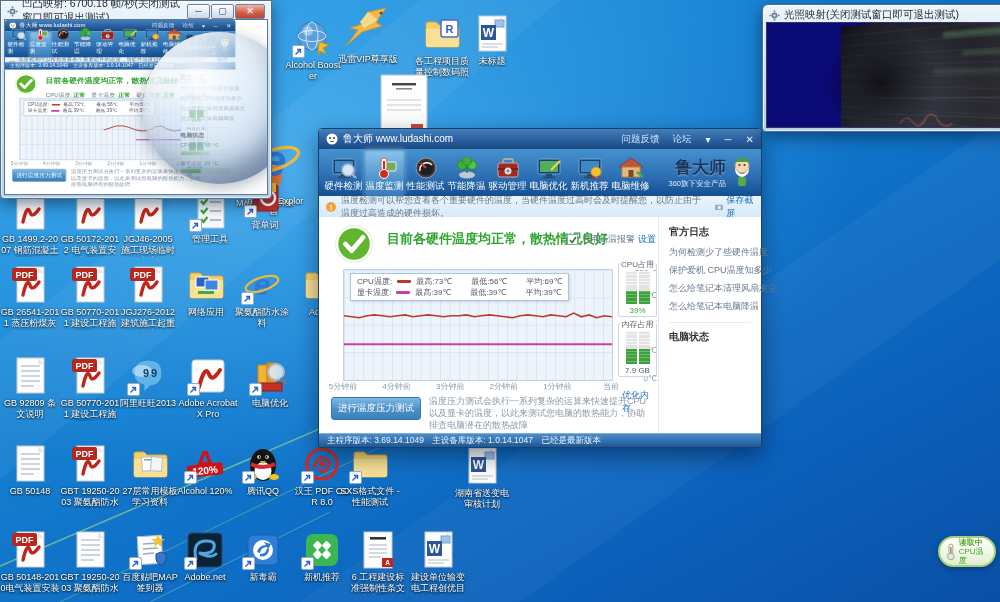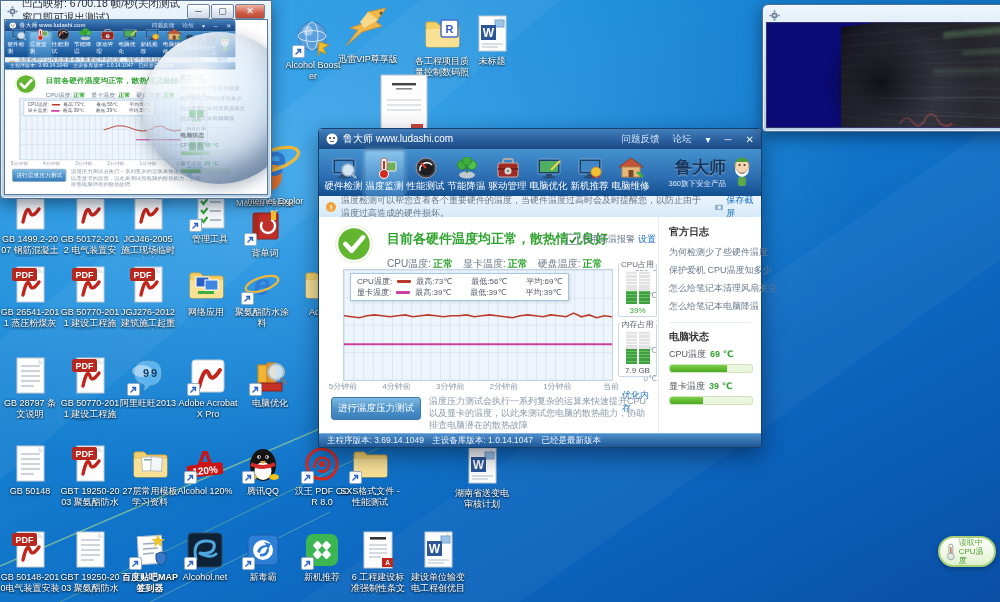--- a/index.html
+++ b/index.html
@@ -126,21 +126,21 @@
   .plight{position:absolute;inset:0;background:radial-gradient(circle at 22% 58%, rgba(200,210,255,.28), transparent 52%);}
   .pshadow{position:absolute;left:54px;top:6px;width:120px;height:110px;border-radius:50%;
     background:radial-gradient(circle, rgba(0,0,0,.75), rgba(0,0,0,0) 70%);}
 
   
   #widget{position:absolute;left:938px;top:536px;width:58px;height:31px;z-index:7;
     border:2px solid #a6cf78;border-radius:16px;cursor:pointer;
     background:linear-gradient(#ffffff,#eef7e2 60%,#dff0cc);
     box-shadow:0 2px 5px rgba(0,20,40,.35);display:flex;align-items:center;padding:0 3px;box-sizing:border-box;}
   #widget .wtxt{font-size:8px;line-height:9px;color:#4a9e2f;}
-  #widget .wtxt .l1{color:#58aa30;font-weight:normal;}
+  #widget .wtxt .l1{color:#58aa30;font-weight:bold;}
 
   svg{display:block;}
 </style>
 </head>
 <body>
 
 <div class="desktop">
   <svg class="streaks" width="1000" height="602">
     <polygon points="0,340 420,0 560,0 0,480" fill="rgba(255,255,255,0.05)"></polygon>
     <polygon points="300,602 1000,120 1000,260 520,602" fill="rgba(255,255,255,0.04)"></polygon>
@@ -286,21 +286,21 @@
           </g>
         </svg>
         <span class="sc">
           <svg width="9" height="9" viewBox="0 0 9 9">
             <path d="M1.5 7.5 L6 3 M3 2.5 L6.5 2.5 L6.5 6" stroke="#2a62c8" stroke-width="1.4" fill="none"></path>
           </svg>
         </span>
       </div>
       <div class="lbl">管理工具</div>
     </div>
-    <div class="icon" style="left: 235px; top: 200px;">
+    <div class="icon" style="left: 235px; top: 172px;">
       <div class="ig">
         <svg width="40" height="40" viewBox="0 0 40 40">
           <rect x="8" y="7" width="25" height="26" rx="2" fill="#c03028" stroke="#8e201a"></rect>
           <rect x="8" y="7" width="6" height="26" fill="#a82820"></rect>
           <circle cx="23" cy="20" r="7" fill="none" stroke="#fff" stroke-width="2.4" stroke-dasharray="26 10"></circle>
           <rect x="26" y="5" width="5" height="9" fill="#f2c22e"></rect>
         </svg>
         <span class="sc">
           <svg width="9" height="9" viewBox="0 0 9 9">
             <path d="M1.5 7.5 L6 3 M3 2.5 L6.5 2.5 L6.5 6" stroke="#2a62c8" stroke-width="1.4" fill="none"></path>
@@ -387,21 +387,21 @@
           <polygon points="28,2 34,8 28,8" fill="#e4e8ec"></polygon>
           <g stroke="#b9c2cc" stroke-width="1.4">
             <line x1="11" y1="10" x2="30" y2="10"></line>
             <line x1="11" y1="15" x2="30" y2="15"></line>
             <line x1="11" y1="20" x2="30" y2="20"></line>
             <line x1="11" y1="25" x2="30" y2="25"></line>
             <line x1="11" y1="30" x2="24" y2="30"></line>
           </g>
         </svg>
       </div>
-      <div class="lbl">GB 28797 条文说明</div>
+      <div class="lbl">GB 92809 条文说明</div>
     </div>
     <div class="icon" style="left: 60px; top: 350px;">
       <div class="ig">
         <svg width="40" height="40" viewBox="0 0 40 40">
           <rect x="7" y="2" width="27" height="35" fill="#fdfdfd" stroke="#c6ccd2"></rect>
           <polygon points="28,2 34,8 28,8" fill="#e4e8ec"></polygon>
           <path d="M13 30 Q17 12 20 20 Q22 27 29 17" stroke="#c1261c" stroke-width="3.4" fill="none" stroke-linecap="round"></path>
           <rect x="2" y="3" width="25" height="13" rx="2" fill="#b6281e"></rect>
           <text x="14.5" y="13" font-size="9" font-weight="bold" fill="#fff" text-anchor="middle">PDF</text>
         </svg>
@@ -598,21 +598,21 @@
             <line x1="11" y1="10" x2="30" y2="10"></line>
             <line x1="11" y1="15" x2="30" y2="15"></line>
             <line x1="11" y1="20" x2="30" y2="20"></line>
             <line x1="11" y1="25" x2="30" y2="25"></line>
             <line x1="11" y1="30" x2="24" y2="30"></line>
           </g>
         </svg>
       </div>
       <div class="lbl">GBT 19250-2003 聚氨酯防水涂料</div>
     </div>
-    <div class="icon" style="left: 120px; top: 524px; font-weight: bold;">
+    <div class="icon" style="left: 120px; top: 524px;">
       <div class="ig">
         <svg width="40" height="40" viewBox="0 0 40 40">
           <rect x="8" y="6" width="24" height="28" fill="#fdfdfd" stroke="#b9c2cc" transform="rotate(-3 20 20)"></rect>
           <g stroke="#9ab" stroke-width="1.4">
             <line x1="13" y1="14" x2="28" y2="13"></line>
             <line x1="13" y1="19" x2="28" y2="18"></line>
             <line x1="13" y1="24" x2="24" y2="23"></line>
           </g>
           <polygon points="28,4 30,9 35,9 31,12 32,17 28,14 24,17 25,12 21,9 26,9" fill="#f2c22e"></polygon>
           <path d="M26 24 l5 -2 5 2 v5 q0 4 -5 6 q-5 -2 -5 -6 z" fill="#3a78c8" stroke="#1e4f8a"></path>
@@ -630,21 +630,21 @@
         <svg width="40" height="40" viewBox="0 0 40 40">
           <rect x="3" y="3" width="34" height="34" rx="4" fill="#0d2236" stroke="#2a4a66"></rect>
           <path d="M11 29 Q7 12 20 11 Q31 10 29 18 Q27 25 14 23 Q26 29 31 24" stroke="#4fa8e0" stroke-width="3" fill="none" stroke-linecap="round"></path>
         </svg>
         <span class="sc">
           <svg width="9" height="9" viewBox="0 0 9 9">
             <path d="M1.5 7.5 L6 3 M3 2.5 L6.5 2.5 L6.5 6" stroke="#2a62c8" stroke-width="1.4" fill="none"></path>
           </svg>
         </span>
       </div>
-      <div class="lbl">Alcohol.net</div>
+      <div class="lbl">Adobe.net</div>
     </div>
     <div class="icon" style="left: 233px; top: 524px;">
       <div class="ig">
         <svg width="40" height="40" viewBox="0 0 40 40">
           <rect x="5" y="5" width="30" height="30" rx="5" fill="#2d7fd6" stroke="#1b5cb0"></rect>
           <circle cx="20" cy="20" r="10" fill="#fff"></circle>
           <path d="M14 22 Q16 15 23 15 L21 12 L28 14 L25 20 L24 17 Q18 17 17 23 Z" fill="#2d7fd6"></path>
           <path d="M25 19 Q24 26 17 25" stroke="#2d7fd6" stroke-width="2.6" fill="none"></path>
         </svg>
         <span class="sc">
@@ -860,21 +860,20 @@
   <div class="lw-body">
     <div class="lw-left">
       <span class="checkmark">
         <svg width="42" height="42" viewBox="0 0 44 44">
             <circle cx="22" cy="22" r="20" fill="#e9f5dc"></circle>
             <circle cx="22" cy="22" r="17.5" fill="#62b52e" stroke="#fff" stroke-width="2"></circle>
             <path d="M13 22 l6.5 7 l12 -14" stroke="#fff" stroke-width="5" fill="none" stroke-linecap="round" stroke-linejoin="round"></path>
           </svg>
       </span>
       <div class="h1">目前各硬件温度均正常，散热情况良好</div>
-      <div class="trow" id="trow"><span>CPU温度:</span><b>正常</b><span>显卡温度:</span><b>正常</b><span>硬盘温度:</span><b>正常</b></div>
       <div class="alarm">
         <span class="cb">
           <svg width="8" height="8" viewBox="0 0 8 8">
               <path d="M1 4 l2.2 2.5 L7 1" stroke="#2a7d2a" stroke-width="1.6" fill="none"></path>
             </svg>
         </span>
         <span>启用高温报警</span>
         <span class="set">设置</span>
       </div>
 
@@ -939,30 +938,20 @@
     <div class="lw-side">
       <div class="side-h">官方日志</div>
       <div id="loglist">
           <div class="side-log">为何检测少了些硬件温度</div>
           <div class="side-log">保护爱机 CPU温度知多少</div>
           <div class="side-log">怎么给笔记本清理风扇灰尘</div>
           <div class="side-log">怎么给笔记本电脑降温</div>
         </div>
       <div class="side-sep"></div>
       <div class="side-h">电脑状态</div>
-      <div id="sidetemps">
-          <div class="stemp"><span class="sl">CPU温度</span><span class="stv">69 ℃</span>
-  <div class="sbar">
-              <i style="width:69%"></i>
-            </div></div>
-          <div class="stemp"><span class="sl">显卡温度</span><span class="stv">39 ℃</span>
-  <div class="sbar">
-              <i style="width:40%"></i>
-            </div></div>
-        </div>
     </div>
   </div>
 
   <div class="lw-status">
     <span>主程序版本: 3.69.14.1049　主设备库版本: 1.0.14.1047　已经是最新版本</span>
   </div>
 </div>
 
 <div class="win" id="bwin">
   <div class="tbar">
@@ -1253,20 +1242,21 @@
           <circle cx="5.5" cy="5.5" r="3" fill="#6a7d92"></circle>
           <g stroke="#6a7d92" stroke-width="1.6">
             <line x1="5.5" y1="0.5" x2="5.5" y2="2"></line>
             <line x1="5.5" y1="9" x2="5.5" y2="10.5"></line>
             <line x1="0.5" y1="5.5" x2="2" y2="5.5"></line>
             <line x1="9" y1="5.5" x2="10.5" y2="5.5"></line>
           </g>
           <circle cx="5.5" cy="5.5" r="1.2" fill="#dce8f2"></circle>
         </svg>
     </span>
+    <span>光照映射(关闭测试窗口即可退出测试)</span>
   </div>
   <div id="lscene">
     <div class="plane">
       <div class="rows"></div>
       <div class="psmudge" style="left:96px;top:14px;width:70px;height:5px;"></div>
       <div class="psmudge" style="left:110px;top:30px;width:60px;height:4px;opacity:.7"></div>
       <div class="psmudge" style="left:88px;top:44px;width:48px;height:4px;opacity:.5"></div>
       <svg width="190" height="108" style="position:absolute;left:0;top:0">
         <path d="M60 92 q6 -10 12 -2 q5 6 10 -4 q5 -9 10 0 q5 8 11 2" stroke="rgba(200,70,60,.6)" stroke-width="1.2" fill="none"></path>
         <line x1="40" y1="70" x2="185" y2="64" stroke="rgba(160,170,190,.18)"></line>

